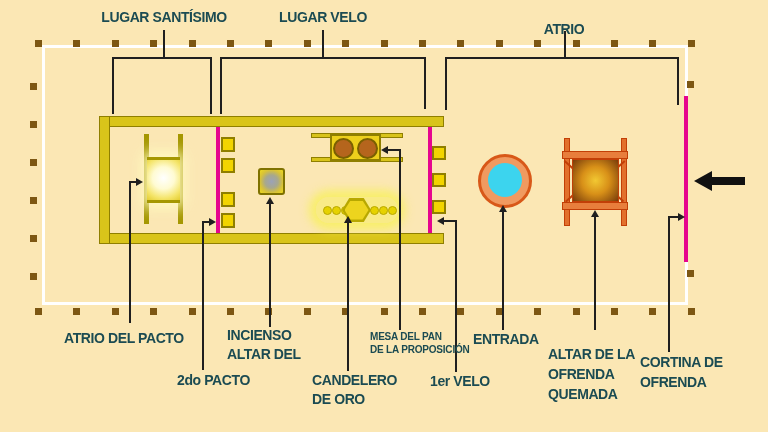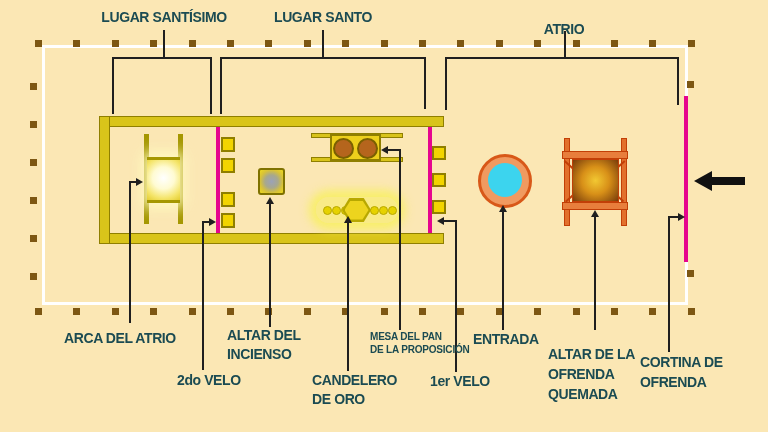--- a/index.html
+++ b/index.html
@@ -79,21 +79,21 @@
       <div class="dot" style="left: 30px; top: 159px;"></div>
       <div class="dot" style="left: 30px; top: 197px;"></div>
       <div class="dot" style="left: 30px; top: 235px;"></div>
       <div class="dot" style="left: 30px; top: 273px;"></div>
       <div class="dot" style="left: 687px; top: 81px;"></div>
       <div class="dot" style="left: 687px; top: 270px;"></div>
     </div>
   <div class="mag" style="left:684px;top:96px;width:4px;height:166px;"></div>
 
   <div class="lbl center" style="left:164px;top:8px;">LUGAR SANTÍSIMO</div>
-  <div class="lbl center" style="left:323px;top:8px;">LUGAR SANTO</div>
+  <div class="lbl center" style="left:323px;top:8px;">LUGAR VELO</div>
   <div class="lbl center" style="left:564px;top:20px;">ATRIO</div>
 
   <div class="kline" style="left:163px;top:30px;width:2px;height:27px;"></div>
   <div class="kline" style="left:112px;top:57px;width:100px;height:2px;"></div>
   <div class="kline" style="left:112px;top:57px;width:2px;height:57px;"></div>
   <div class="kline" style="left:210px;top:57px;width:2px;height:57px;"></div>
 
   <div class="kline" style="left:322px;top:30px;width:2px;height:27px;"></div>
   <div class="kline" style="left:220px;top:57px;width:206px;height:2px;"></div>
   <div class="kline" style="left:220px;top:57px;width:2px;height:57px;"></div>
@@ -196,25 +196,25 @@
   <div class="kline" style="left:502px;top:211px;width:2px;height:119px;"></div>
   <div class="ah up" style="left:499px;top:205px;"></div>
 
   <div class="kline" style="left:594px;top:216px;width:2px;height:114px;"></div>
   <div class="ah up" style="left:591px;top:210px;"></div>
 
   <div class="kline" style="left:668px;top:216px;width:2px;height:136px;"></div>
   <div class="kline" style="left:668px;top:216px;width:11px;height:2px;"></div>
   <div class="ah right" style="left:678px;top:213px;"></div>
 
-  <div class="lbl" style="left:64px;top:329px;">ARCA DEL ATRIO</div>
-  <div class="lbl" style="left:177px;top:371px;">2do VELO</div>
+  <div class="lbl" style="left:64px;top:329px;">ATRIO DEL PACTO</div>
+  <div class="lbl" style="left:177px;top:371px;">2do PACTO</div>
   <div class="lbl" style="left:227px;top:326px;">
-    <div>ALTAR DEL</div>
-      <div>INCIENSO</div>
+    <div>INCIENSO</div>
+      <div>ALTAR DEL</div>
   </div>
   <div class="lbl" style="left:312px;top:371px;">
     <div>CANDELERO</div>
       <div>DE ORO</div>
   </div>
   <div class="lbl small" style="left:370px;top:330px;">
     <div>MESA DEL PAN</div>
       <div>DE LA PROPOSICIÓN</div>
   </div>
   <div class="lbl" style="left:430px;top:372px;">1er VELO</div>

